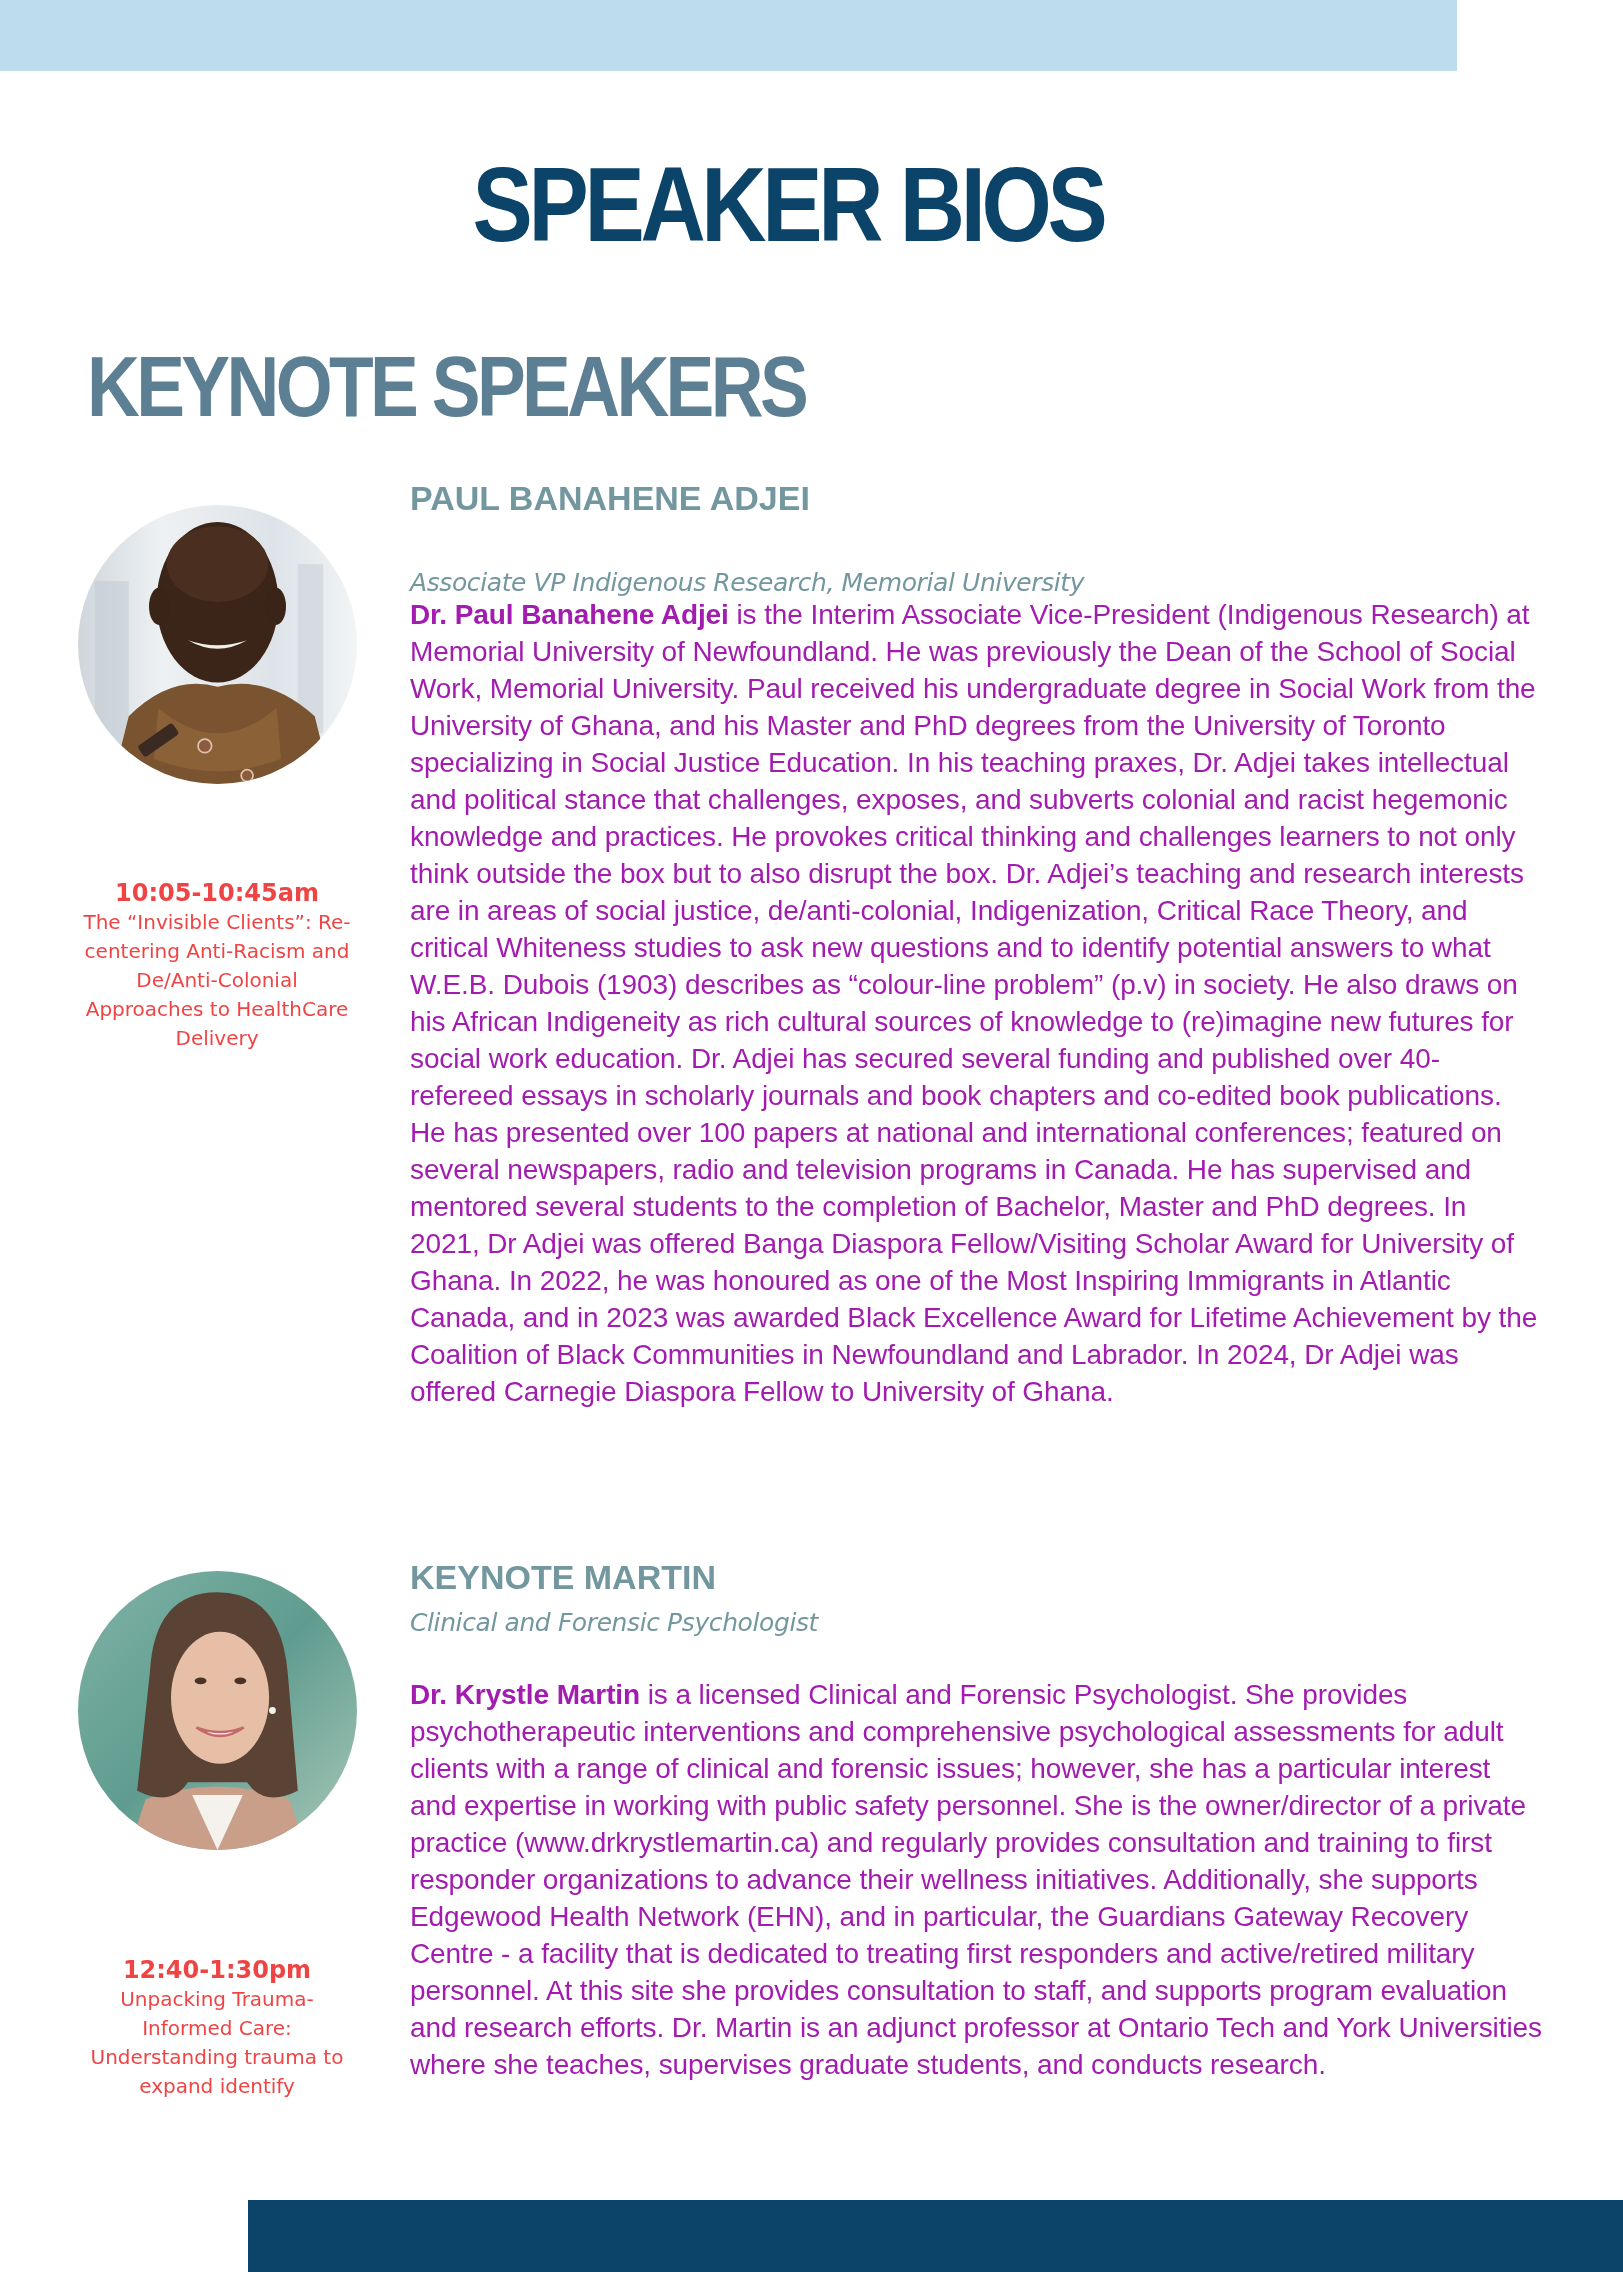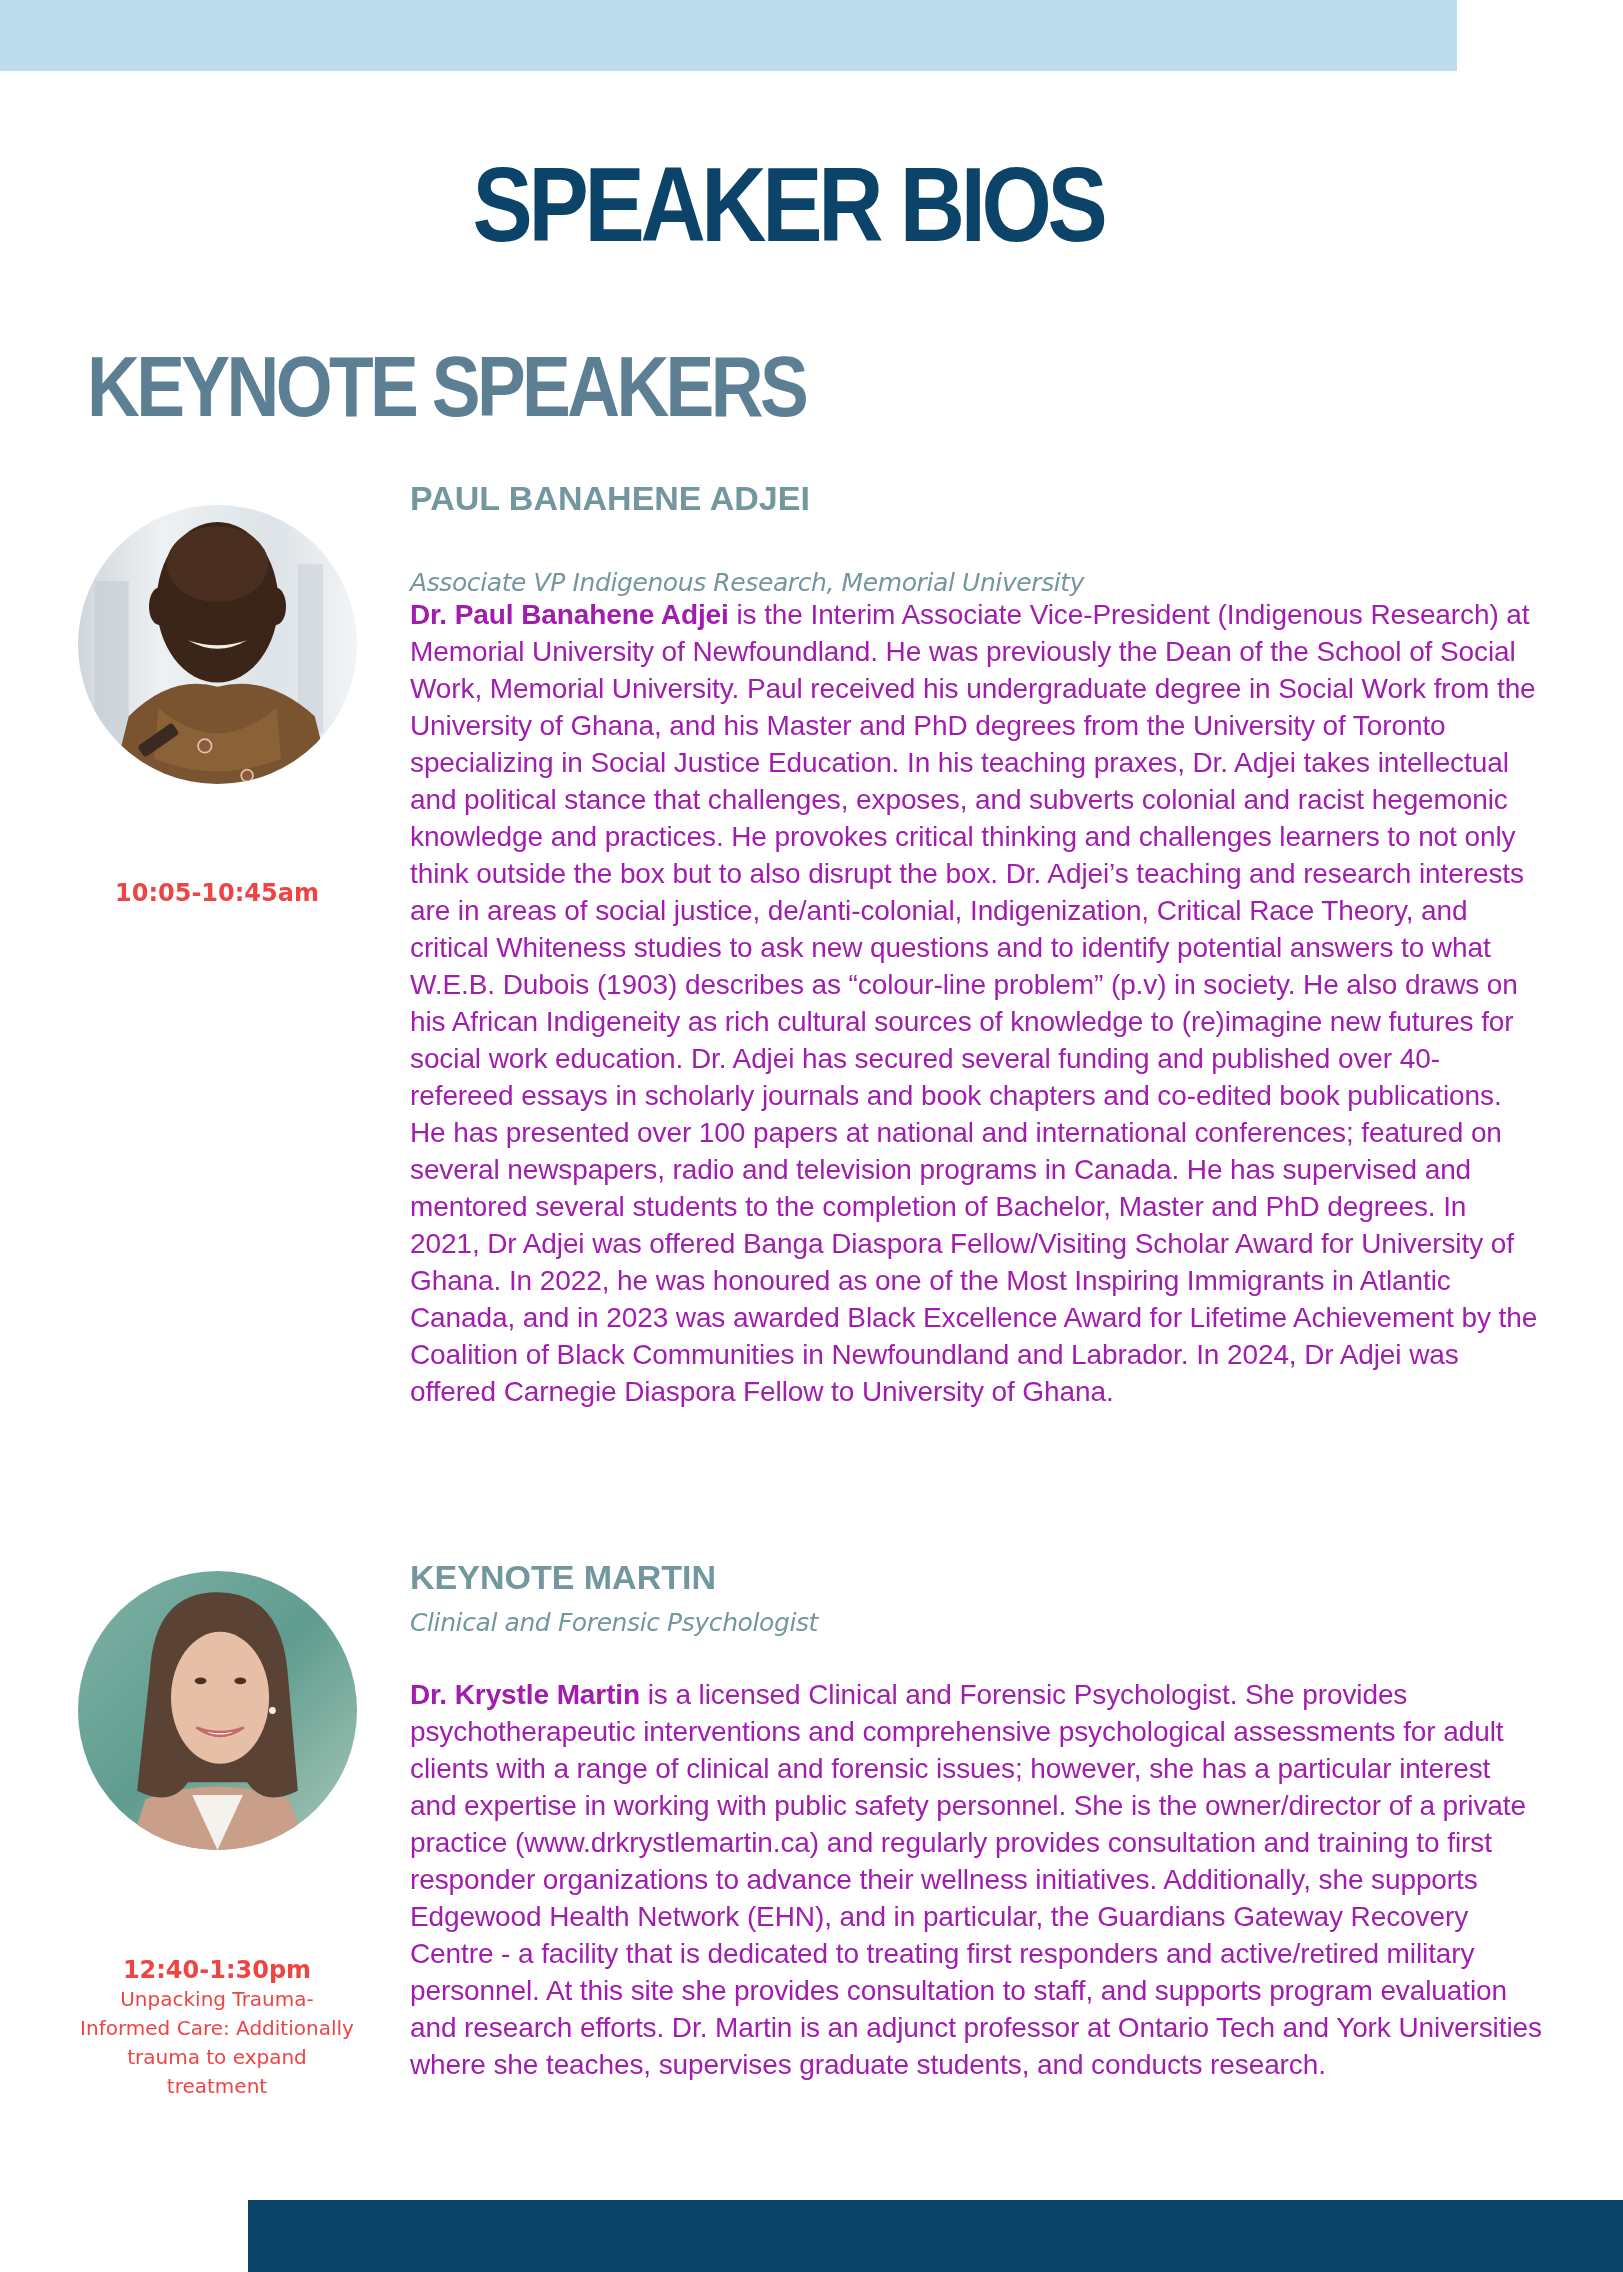--- a/index.html
+++ b/index.html
@@ -49,20 +49,21 @@
       <ellipse cx="234" cy="120" rx="12" ry="22" fill="#3a2317"></ellipse>
       <path d="M130 160 Q165 180 200 160 Q165 172 130 160 Z" fill="#f4eee8"></path>
       <rect x="70" y="270" width="50" height="16" rx="4" fill="#3a2a22" transform="rotate(-35 95 278)"></rect>
       <circle cx="150" cy="285" r="8" fill="#8c5b3f" stroke="#e0c2a8" stroke-width="2"></circle>
       <circle cx="200" cy="320" r="7" fill="#8c5b3f" stroke="#e0c2a8" stroke-width="2"></circle>
     </svg>
   </div>
 
   <div class="session" style="left:65px; top:879px;">
     <span class="time">10:05-10:45am</span>
+    <span class="topic" style="padding:0 12px;">The “Invisible Clients”: Re-centering Anti-Racism and De/Anti-Colonial Approaches to HealthCare Delivery</span>
   </div>
 
   <div class="speaker-name" style="top:479px;text-align:center;">PAUL BANAHENE ADJEI</div>
   <div class="speaker-role" style="top:528px;margin-top:40px;">Associate VP Indigenous Research, Memorial University</div>
 
   <div class="bio" style="top:596px;">
     <b>Dr. Paul Banahene Adjei</b><span> is the Interim Associate Vice-President (Indigenous Research) at Memorial University of Newfoundland. He was previously the Dean of the School of Social Work, Memorial University. Paul received his undergraduate degree in Social Work from the University of Ghana, and his Master and PhD degrees from the University of Toronto specializing in Social Justice Education. In his teaching praxes, Dr. Adjei takes intellectual and political stance that challenges, exposes, and subverts colonial and racist hegemonic knowledge and practices. He provokes critical thinking and challenges learners to not only think outside the box but to also disrupt the box. Dr. Adjei’s teaching and research interests are in areas of social justice, de/anti-colonial, Indigenization, Critical Race Theory, and critical Whiteness studies to ask new questions and to identify potential answers to what W.E.B. Dubois (1903) describes as “colour-line problem” (p.v) in society. He also draws on his African Indigeneity as rich cultural sources of knowledge to (re)imagine new futures for social work education. Dr. Adjei has secured several funding and published over 40-refereed essays in scholarly journals and book chapters and co-edited book publications. He has presented over 100 papers at national and international conferences; featured on several newspapers, radio and television programs in Canada. He has supervised and mentored several students to the completion of Bachelor, Master and PhD degrees. In 2021, Dr Adjei was offered Banga Diaspora Fellow/Visiting Scholar Award for University of Ghana. In 2022, he was honoured as one of the Most Inspiring Immigrants in Atlantic Canada, and in 2023 was awarded Black Excellence Award for Lifetime Achievement by the Coalition of Black Communities in Newfoundland and Labrador. In 2024, Dr Adjei was offered Carnegie Diaspora Fellow to University of Ghana.</span>
   </div>
 </div>
 
@@ -83,21 +84,21 @@
       <ellipse cx="168" cy="150" rx="58" ry="78" fill="#e7bfa6"></ellipse>
       <path d="M140 185 Q168 205 196 185 Q168 196 140 185 Z" fill="#ffffff" stroke="#c56a6a" stroke-width="3"></path>
       <ellipse cx="145" cy="130" rx="7" ry="4" fill="#4a3226"></ellipse>
       <ellipse cx="192" cy="130" rx="7" ry="4" fill="#4a3226"></ellipse>
       <circle cx="230" cy="165" r="4" fill="#f5f1ec"></circle>
     </svg>
   </div>
 
   <div class="session" style="left:65px; top:1956px;">
     <span class="time">12:40-1:30pm</span>
-    <span class="topic" style="padding:0 12px;">Unpacking Trauma-Informed Care: Additionally trauma to expand treatment</span>
+    <span class="topic" style="padding:0 12px;">Unpacking Trauma-Informed Care: Understanding trauma to expand identify</span>
   </div>
 
   <div class="speaker-name" style="top:1558px;">KEYNOTE MARTIN</div>
   <div class="speaker-role" style="top:1608px;">Clinical and Forensic Psychologist</div>
 
   <div class="bio" style="top:1676px;">
     <b>Dr. Krystle Martin</b><span> is a licensed Clinical and Forensic Psychologist. She provides psychotherapeutic interventions and comprehensive psychological assessments for adult clients with a range of clinical and forensic issues; however, she has a particular interest and expertise in working with public safety personnel. She is the owner/director of a private practice (www.drkrystlemartin.ca) and regularly provides consultation and training to first responder organizations to advance their wellness initiatives. Additionally, she supports Edgewood Health Network (EHN), and in particular, the Guardians Gateway Recovery Centre - a facility that is dedicated to treating first responders and active/retired military personnel. At this site she provides consultation to staff, and supports program evaluation and research efforts. Dr. Martin is an adjunct professor at Ontario Tech and York Universities where she teaches, supervises graduate students, and conducts research.</span>
   </div>
 </div>
 

